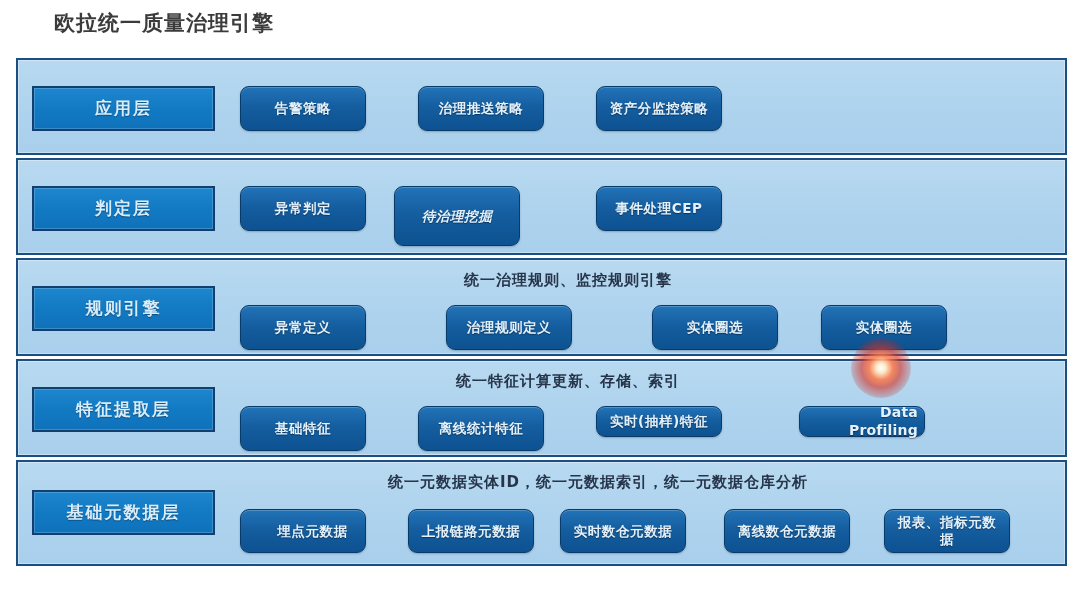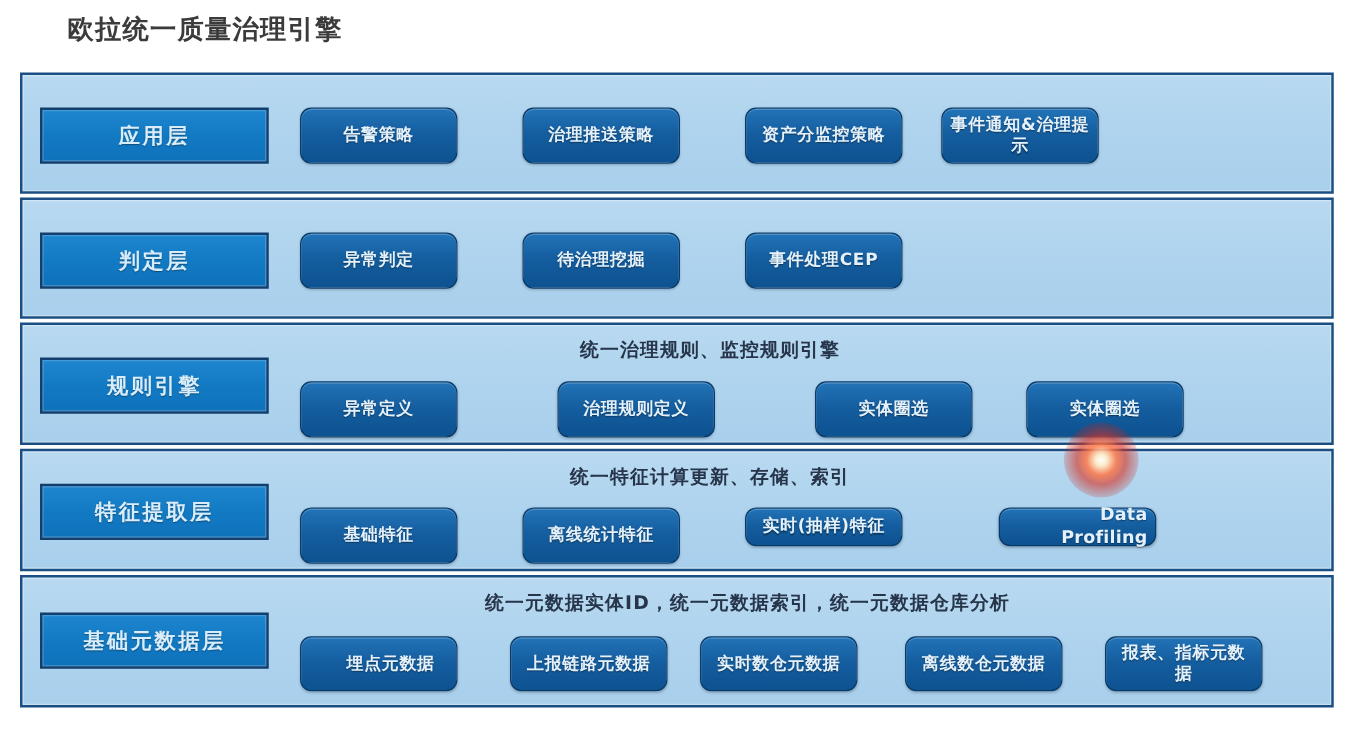--- a/index.html
+++ b/index.html
@@ -136,28 +136,27 @@
 <div class="page-title">欧拉统一质量治理引擎</div>
 
 <div class="diagram">
 
   <div class="layer-row row-1">
     <div class="layer-label">应用层</div>
 
     <div class="pill" style="left:222px; top:26px; width:126px; height:45px;">告警策略</div>
     <div class="pill" style="left:400px; top:26px; width:126px; height:45px;">治理推送策略</div>
     <div class="pill" style="left:578px; top:26px; width:126px; height:45px;">资产分监控策略</div>
-    <div class="pill" style="left:735px; top:26px; width:126px; height:45px;">事件通知&amp;治理提示</div>
   </div>
 
   <div class="layer-row row-2">
     <div class="layer-label">判定层</div>
 
     <div class="pill" style="left:222px; top:26px; width:126px; height:45px;">异常判定</div>
-    <div class="pill" style="left:400px; top:26px; width:126px; height:45px;">待治理挖掘</div>
+    <div class="pill" style="left:376px; top:26px; width:126px; height:60px;font-style:italic;">待治理挖掘</div>
     <div class="pill" style="left:578px; top:26px; width:126px; height:45px;">事件处理CEP</div>
   </div>
 
   <div class="layer-row row-3">
     <div class="layer-label">规则引擎</div>
 
     <div class="row-caption" style="left:200px; top:11px; width:700px;">统一治理规则、监控规则引擎</div>
 
     <div class="pill" style="left:222px; top:45px; width:126px; height:45px;">异常定义</div>
     <div class="pill" style="left:428px; top:45px; width:126px; height:45px;">治理规则定义</div>

